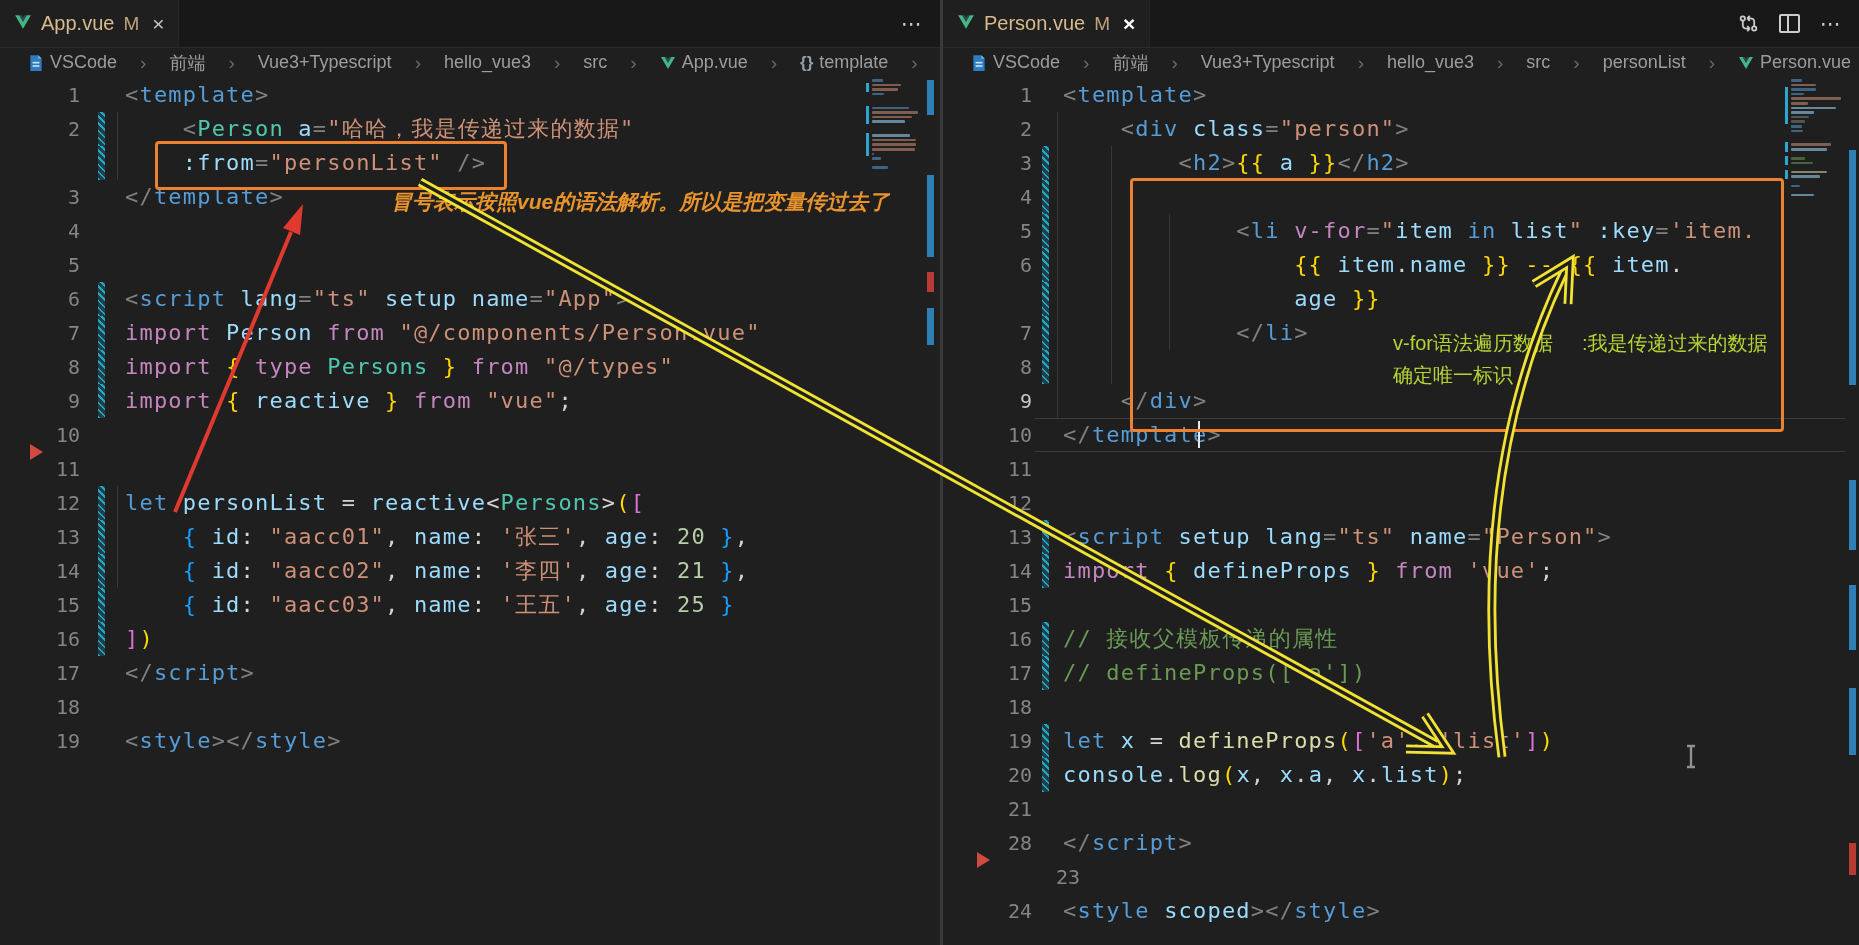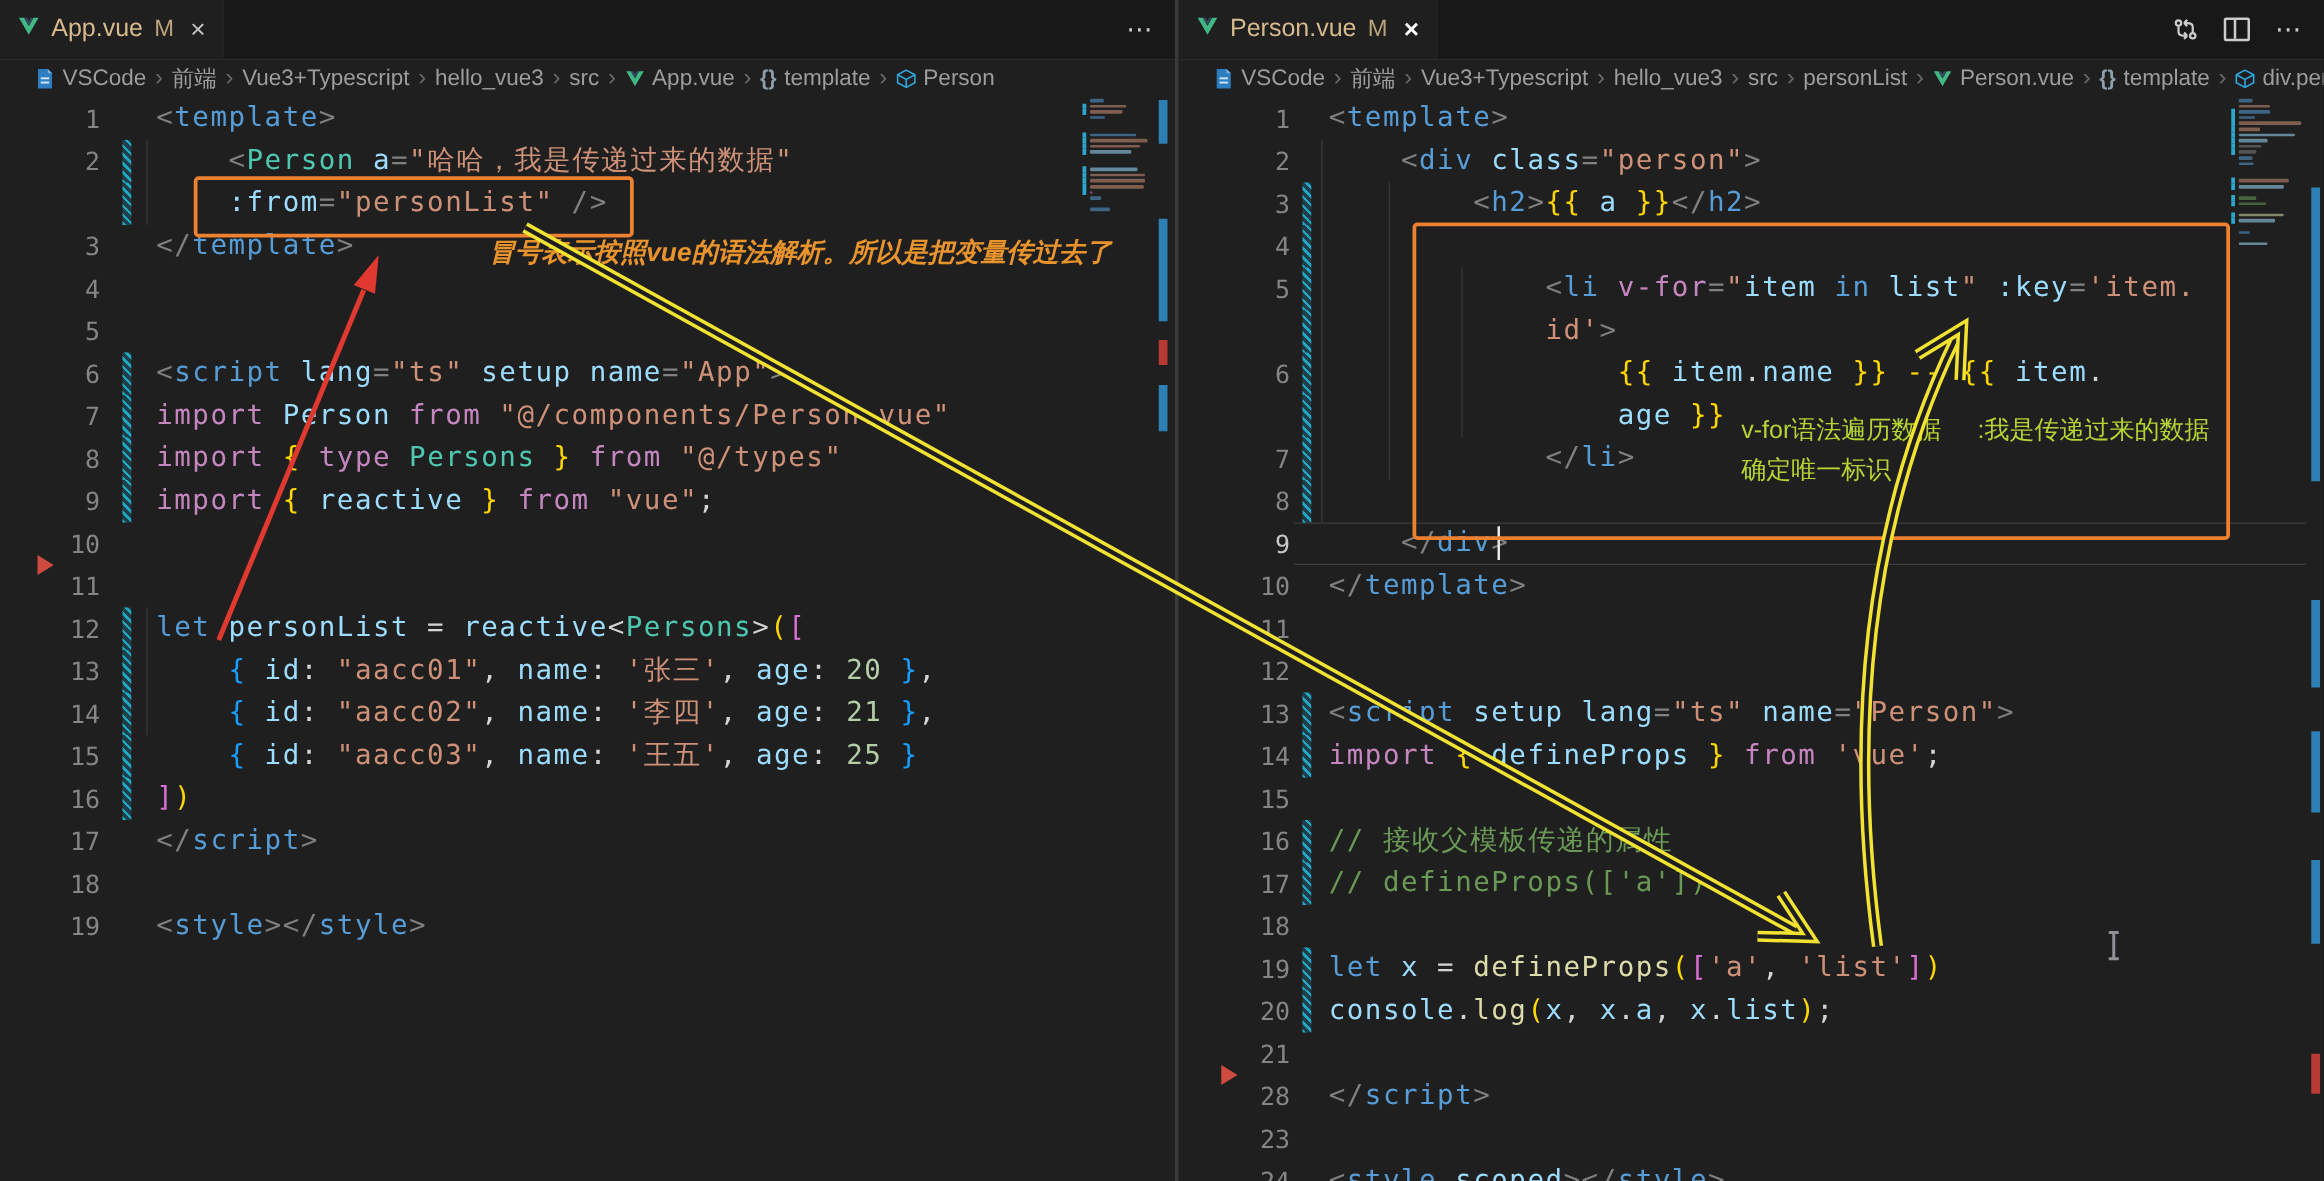--- a/index.html
+++ b/index.html
@@ -16,21 +16,21 @@
        border-right:1px solid #252526;font-size:20px;color:#d7ba8d;}
   .tab .mod{color:#d7ba8d;opacity:.85;font-size:19px;}
   .tab .close{color:#c5c5c5;font-size:21px;line-height:1;margin-left:4px;cursor:pointer;}
   .tab .close.bright{color:#ffffff;font-weight:bold;}
   .tabactions{margin-left:auto;display:flex;align-items:center;gap:20px;padding-right:18px;color:#cccccc;}
   .tabactions .act{font-size:21px;cursor:pointer;display:flex;align-items:center;}
   .spliticon{width:17px;height:15px;border:2px solid #cccccc;border-radius:2px;position:relative;}
   .spliticon:after{content:"";position:absolute;left:6px;top:0;bottom:0;width:2px;background:#cccccc;}
   
   .crumbs{position:absolute;left:0;right:0;top:47px;height:31px;display:flex;align-items:center;
-          padding-left:28px;font-size:18px;color:#9d9d9d;white-space:nowrap;}
+          padding-left:28px;font-size:18px;color:#9d9d9d;white-space:nowrap;gap:16px;}
   .crumb{display:flex;align-items:center;gap:6px;cursor:pointer;}
   .chev{color:#6a6a6a;margin:0 7px;font-size:19px;}
   .braces{color:#8fa0ad;font-weight:bold;font-size:17px;}
   
   .code{position:absolute;left:0;right:0;top:78px;}
   .crow{display:flex;height:34px;}
   .gut{flex:none;text-align:right;color:#858585;font:20px/34px "DejaVu Sans Mono",monospace;}
   .gut.active{color:#c6c6c6;}
   .barslot{flex:none;position:relative;}
   .chbar{position:absolute;top:0;bottom:0;width:7px;background:rgba(32,150,185,.28);
@@ -447,38 +447,31 @@
           </div>
         </div>
         <div class="crow">
           <div class="gut" style="width: 89px; padding-right: 10px;">5</div>
           <div class="barslot" style="width: 21px;">
             <div class="chbar" style="left: 0px;"></div>
           </div>
           <div class="ctext"><span>            </span><span style="color: rgb(128, 128, 128);">&lt;</span><span style="color: rgb(86, 156, 214);">li</span><span style="color: rgb(212, 212, 212);"> </span><span style="color: rgb(197, 134, 192);">v-for</span><span style="color: rgb(128, 128, 128);">=</span><span style="color: rgb(206, 145, 120);">"</span><span style="color: rgb(156, 220, 254);">item</span><span style="color: rgb(212, 212, 212);"> </span><span style="color: rgb(86, 156, 214);">in</span><span style="color: rgb(212, 212, 212);"> </span><span style="color: rgb(156, 220, 254);">list</span><span style="color: rgb(206, 145, 120);">"</span><span style="color: rgb(212, 212, 212);"> </span><span style="color: rgb(156, 220, 254);">:key</span><span style="color: rgb(128, 128, 128);">=</span><span style="color: rgb(206, 145, 120);">'item.</span></div>
         </div>
         <div class="crow">
+          <div class="gut" style="width: 89px; padding-right: 10px;">6</div>
+          <div class="barslot" style="width: 21px;">
+            <div class="chbar" style="left: 0px;"></div>
+          </div>
+          <div class="ctext"><span>                </span><span style="color: rgb(255, 215, 0);">{{</span><span style="color: rgb(212, 212, 212);"> </span><span style="color: rgb(156, 220, 254);">item</span><span style="color: rgb(212, 212, 212);">.</span><span style="color: rgb(156, 220, 254);">name</span><span style="color: rgb(212, 212, 212);"> </span><span style="color: rgb(255, 215, 0);">}}</span><span style="color: rgb(212, 212, 212);"> </span><span style="color: rgb(255, 215, 0);">--</span><span style="color: rgb(212, 212, 212);"> </span><span style="color: rgb(255, 215, 0);">{{</span><span style="color: rgb(212, 212, 212);"> </span><span style="color: rgb(156, 220, 254);">item</span><span style="color: rgb(212, 212, 212);">.</span></div>
+        </div>
+        <div class="crow">
           <div class="gut" style="width: 89px; padding-right: 10px;"></div>
           <div class="barslot" style="width: 21px;">
             <div class="chbar" style="left: 0px;"></div>
           </div>
-          <div class="ctext"><span>            </span><span style="color: rgb(206, 145, 120);">id'</span><span style="color: rgb(128, 128, 128);">&gt;</span></div>
-        </div>
-        <div class="crow">
-          <div class="gut" style="width: 89px; padding-right: 10px;">6</div>
-          <div class="barslot" style="width: 21px;">
-            <div class="chbar" style="left: 0px;"></div>
-          </div>
-          <div class="ctext"><span>                </span><span style="color: rgb(255, 215, 0);">{{</span><span style="color: rgb(212, 212, 212);"> </span><span style="color: rgb(156, 220, 254);">item</span><span style="color: rgb(212, 212, 212);">.</span><span style="color: rgb(156, 220, 254);">name</span><span style="color: rgb(212, 212, 212);"> </span><span style="color: rgb(255, 215, 0);">}}</span><span style="color: rgb(212, 212, 212);"> </span><span style="color: rgb(255, 215, 0);">--</span><span style="color: rgb(212, 212, 212);"> </span><span style="color: rgb(255, 215, 0);">{{</span><span style="color: rgb(212, 212, 212);"> </span><span style="color: rgb(156, 220, 254);">item</span><span style="color: rgb(212, 212, 212);">.</span></div>
-        </div>
-        <div class="crow">
-          <div class="gut" style="width: 89px; padding-right: 10px;"></div>
-          <div class="barslot" style="width: 21px;">
-            <div class="chbar" style="left: 0px;"></div>
-          </div>
           <div class="ctext"><span>                </span><span style="color: rgb(156, 220, 254);">age</span><span style="color: rgb(212, 212, 212);"> </span><span style="color: rgb(255, 215, 0);">}}</span></div>
         </div>
         <div class="crow">
           <div class="gut" style="width: 89px; padding-right: 10px;">7</div>
           <div class="barslot" style="width: 21px;">
             <div class="chbar" style="left: 0px;"></div>
           </div>
           <div class="ctext"><span>            </span><span style="color: rgb(128, 128, 128);">&lt;/</span><span style="color: rgb(86, 156, 214);">li</span><span style="color: rgb(128, 128, 128);">&gt;</span></div>
         </div>
         <div class="crow">
@@ -563,21 +556,21 @@
           <div class="gut" style="width: 89px; padding-right: 10px;">21</div>
           <div class="barslot" style="width: 21px;"></div>
           <div class="ctext"></div>
         </div>
         <div class="crow">
           <div class="gut" style="width: 89px; padding-right: 10px;">28</div>
           <div class="barslot" style="width: 21px;"></div>
           <div class="ctext"><span style="color: rgb(128, 128, 128);">&lt;/</span><span style="color: rgb(86, 156, 214);">script</span><span style="color: rgb(128, 128, 128);">&gt;</span></div>
         </div>
         <div class="crow">
-          <div class="gut" style="width: 89px; padding-right: 10px;">23</div>
+          <div class="gut" style="width: 89px; padding-right: 10px; margin-left: 48px;">23</div>
           <div class="barslot" style="width: 21px;"></div>
           <div class="ctext"></div>
         </div>
         <div class="crow">
           <div class="gut" style="width: 89px; padding-right: 10px;">24</div>
           <div class="barslot" style="width: 21px;"></div>
           <div class="ctext"><span style="color: rgb(128, 128, 128);">&lt;</span><span style="color: rgb(86, 156, 214);">style</span><span style="color: rgb(212, 212, 212);"> </span><span style="color: rgb(156, 220, 254);">scoped</span><span style="color: rgb(128, 128, 128);">&gt;&lt;/</span><span style="color: rgb(86, 156, 214);">style</span><span style="color: rgb(128, 128, 128);">&gt;</span></div>
         </div>
       </div>
     <div class="indent-guide" style="left:1057px;top:112px;height:306px;left:114px"></div>

